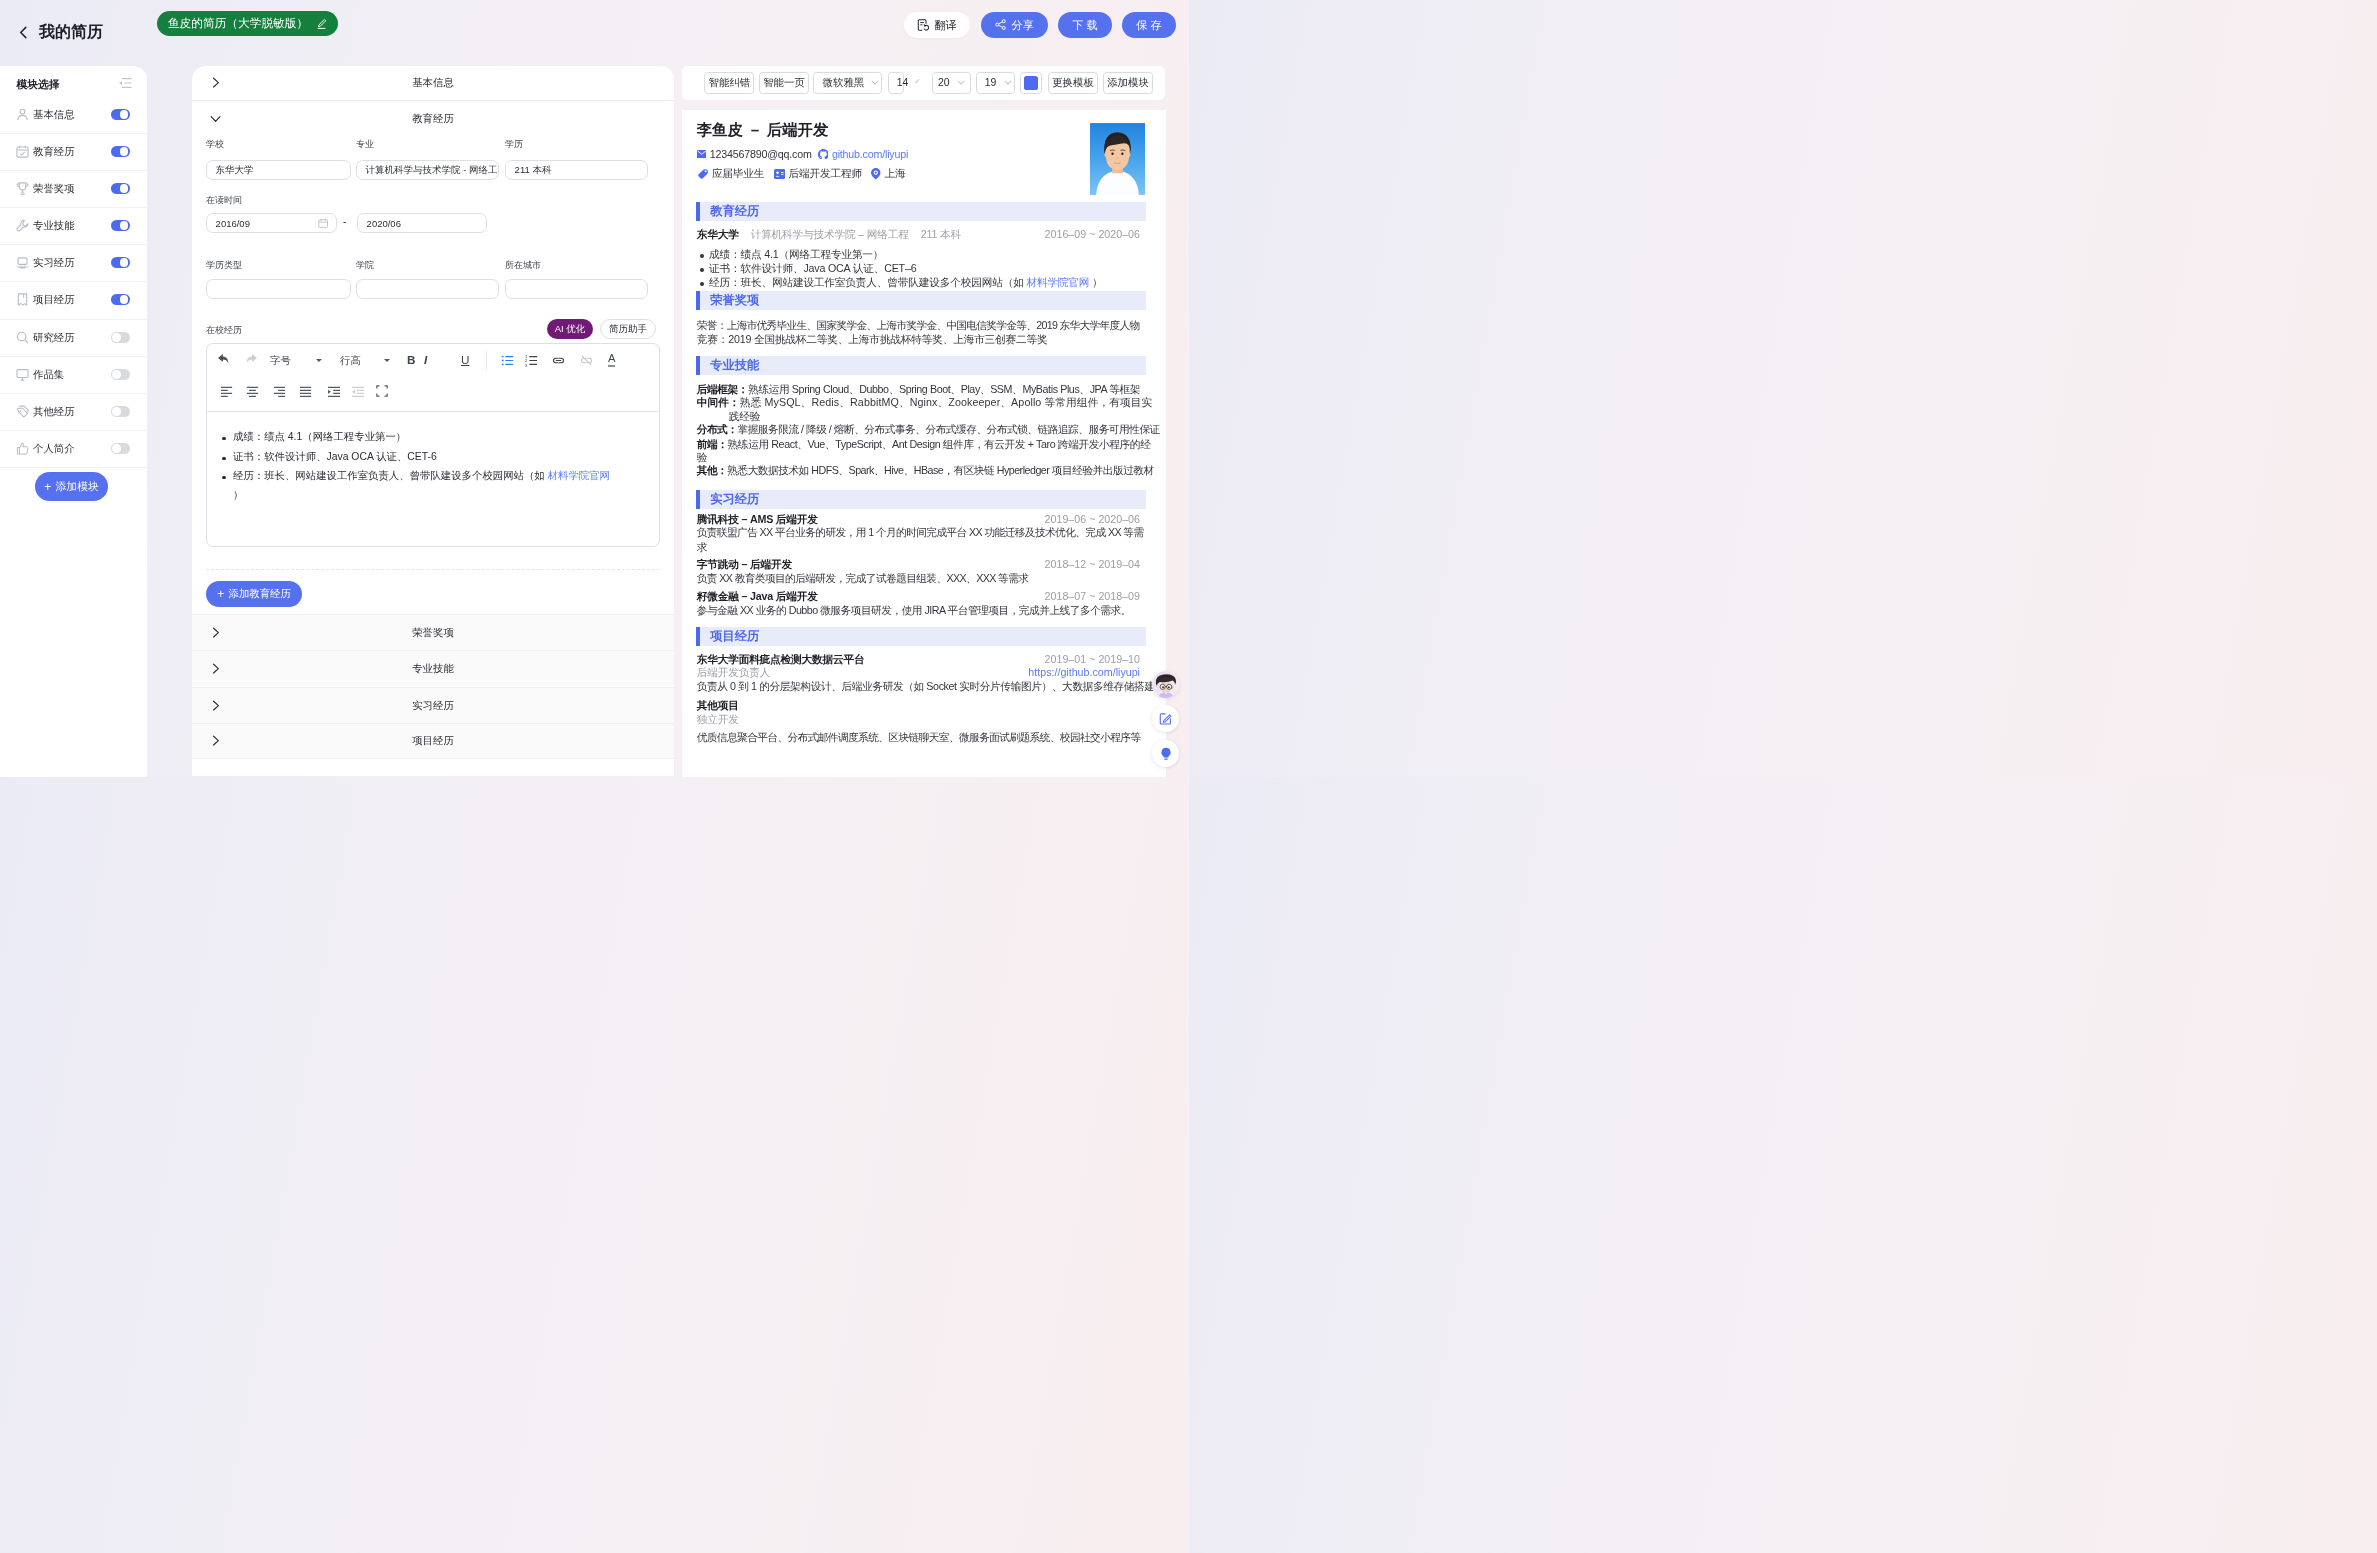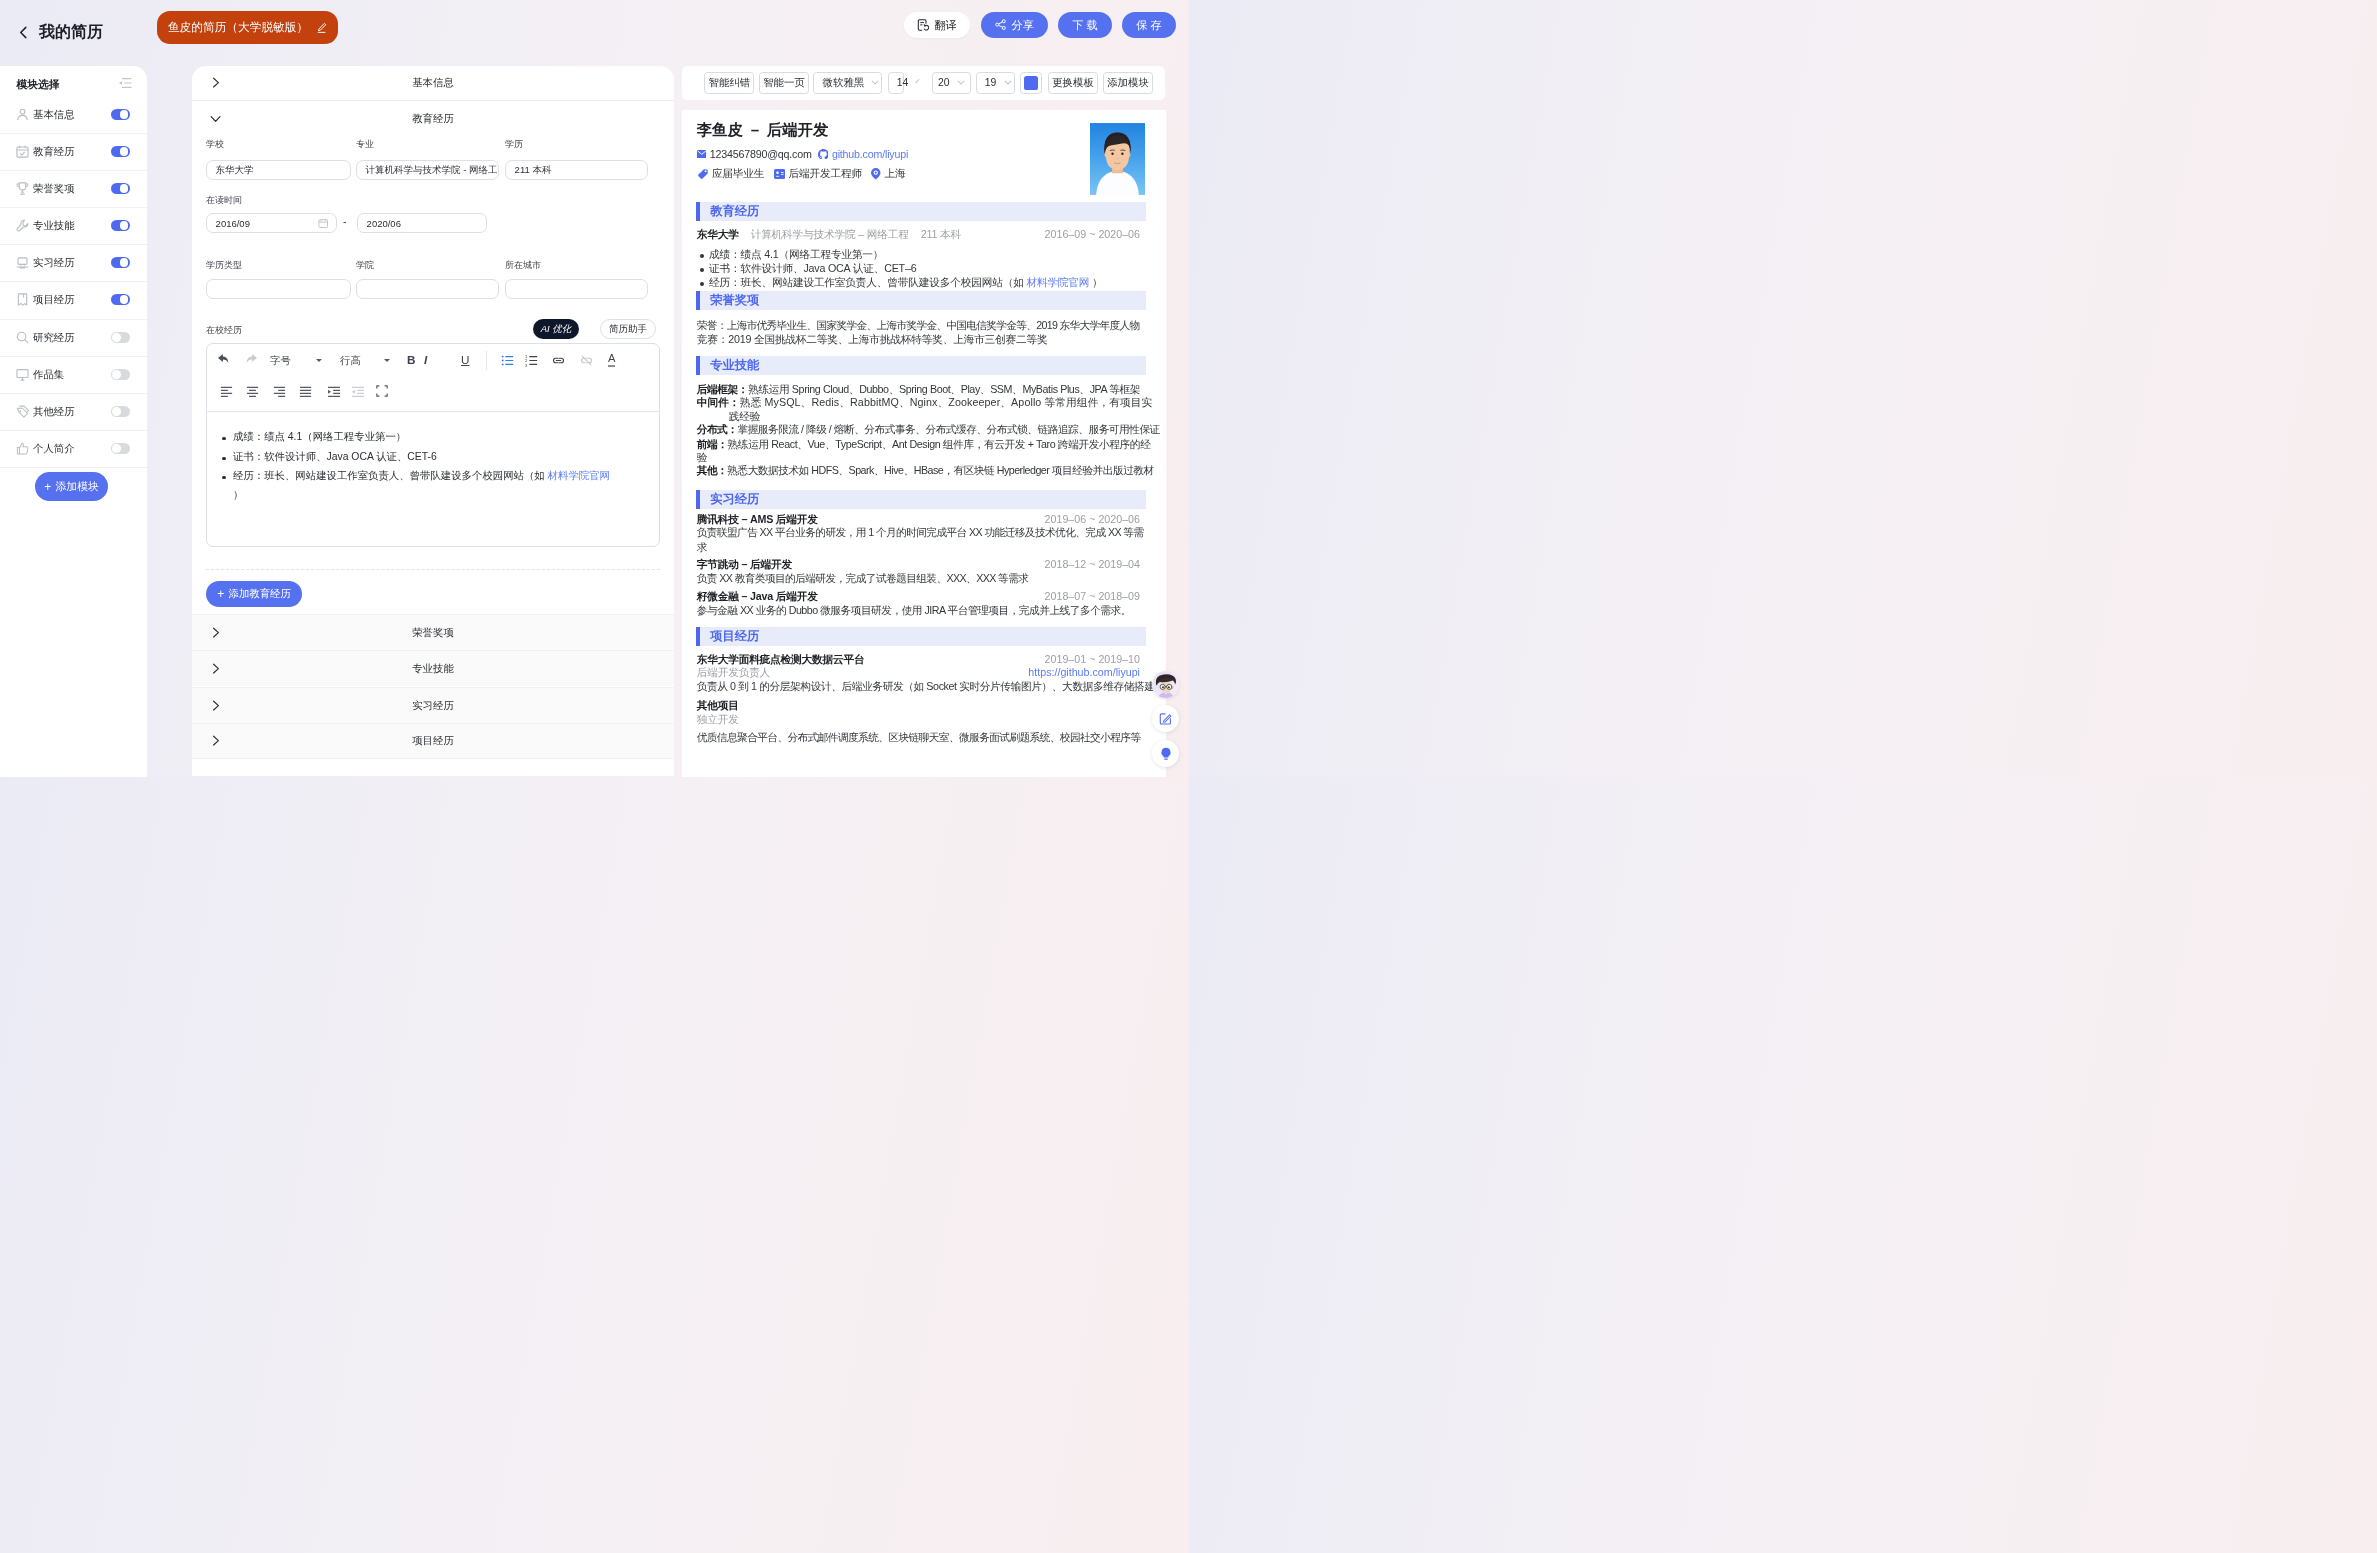--- a/index.html
+++ b/index.html
@@ -3,21 +3,21 @@
 <meta charset="utf-8">
 <style>
 * { margin:0; padding:0; box-sizing:border-box; }
 html,body { width:1189px; height:777px; overflow:hidden; }
 body { font-family:"Liberation Sans",sans-serif; background:linear-gradient(100deg,#ebebf5 0%,#f0eef5 25%,#f5f0f4 55%,#f8eef0 100%); position:relative; }
 .abs { position:absolute; }
 
 
 .back { left:17.3px; top:21.6px; height:22.4px; display:flex; align-items:center; color:#1c1f26; font-size:16px; font-weight:bold; }
 .back svg { margin-right:8.6px; }
-.titlepill { left:157px; top:11.2px; width:181px; height:33px; background:#c2410c; border-radius:13px; color:#fff; font-size:11.7px; display:flex; align-items:center; justify-content:center; gap:7.8px; }
+.titlepill { left:157px; top:11.2px; width:181px; height:25px; background:#15803d; border-radius:13px; color:#fff; font-size:11.7px; display:flex; align-items:center; justify-content:center; gap:7.8px; }
 .hbtn { top:12px; height:26px; border-radius:13px; display:flex; align-items:center; justify-content:center; font-size:11.2px; gap:5.2px; }
 .hbtn.white { background:#fff; color:#23262d; box-shadow:0 0.9px 2.6px rgba(0,0,0,0.04); }
 .hbtn.blue { background:#5671f0; color:#fff; }
 
 
 .sidebar { left:0; top:66px; width:147px; height:711px; background:#fff; border-radius:0 14px 0 0; }
 .sb-title { position:absolute; left:16.4px; top:12px; font-size:10.8px; font-weight:bold; color:#23262c; }
 .sb-collapse { position:absolute; right:14.7px; top:10.4px; }
 .sb-row { position:absolute; left:0; width:147px; height:37px; display:flex; align-items:center; }
 .sb-row .ic { position:absolute; left:15.5px; width:13px; height:13px; }
@@ -255,21 +255,21 @@
   </div>
   <div style="position:absolute;left:151px;top:150px;font-size:10.4px;color:#2b2e34;">-</div>
   <div class="finput" style="left:165px;top:147px;width:130px;">2020/06</div>
   <div class="flabel" style="left:14px;top:193px;">学历类型</div>
   <div class="flabel" style="left:164px;top:193px;">学院</div>
   <div class="flabel" style="left:313px;top:193px;text-align:center;">所在城市</div>
   <div class="finput" style="left:14px;top:213px;width:145px;"></div>
   <div class="finput" style="left:164px;top:213px;width:143px;"></div>
   <div class="finput" style="left:313px;top:213px;width:143px;"></div>
   <div class="flabel" style="left:14px;top:258px;">在校经历</div>
-  <div class="aibtn" style="left:341px;top:253px;width:46px;background:#0f172a;color:#fff;font-style:italic;">AI 优化</div>
+  <div class="aibtn" style="left:355px;top:253px;width:46px;background:#701a75;color:#fff;">AI 优化</div>
   <div class="aibtn" style="left:408px;top:253px;width:56px;background:#fff;color:#2b2e34;border:0.9px solid #dcdfe5;">简历助手</div>
   <div class="editor">
     <div class="edtb">
 
       <svg style="position:absolute;left:10.4px;top:8.6px;" width="13" height="13" viewBox="0 0 15 15">
           <path d="M6.8 1.2 V4 c3.8 0.2 6 2.5 6.3 7.6 c-1.5-2.9-3.3-4-6.3-4.1 V10.3 L1.2 5.7 Z" fill="#4a4f57"></path>
         </svg>
       <svg style="position:absolute;left:38px;top:8.6px;" width="13" height="13" viewBox="0 0 15 15">
           <path d="M8.2 1.2 V4 c-3.8 0.2-6 2.5-6.3 7.6 c1.5-2.9 3.3-4 6.3-4.1 V10.3 L13.8 5.7 Z" fill="#c9ccd2"></path>
         </svg>

